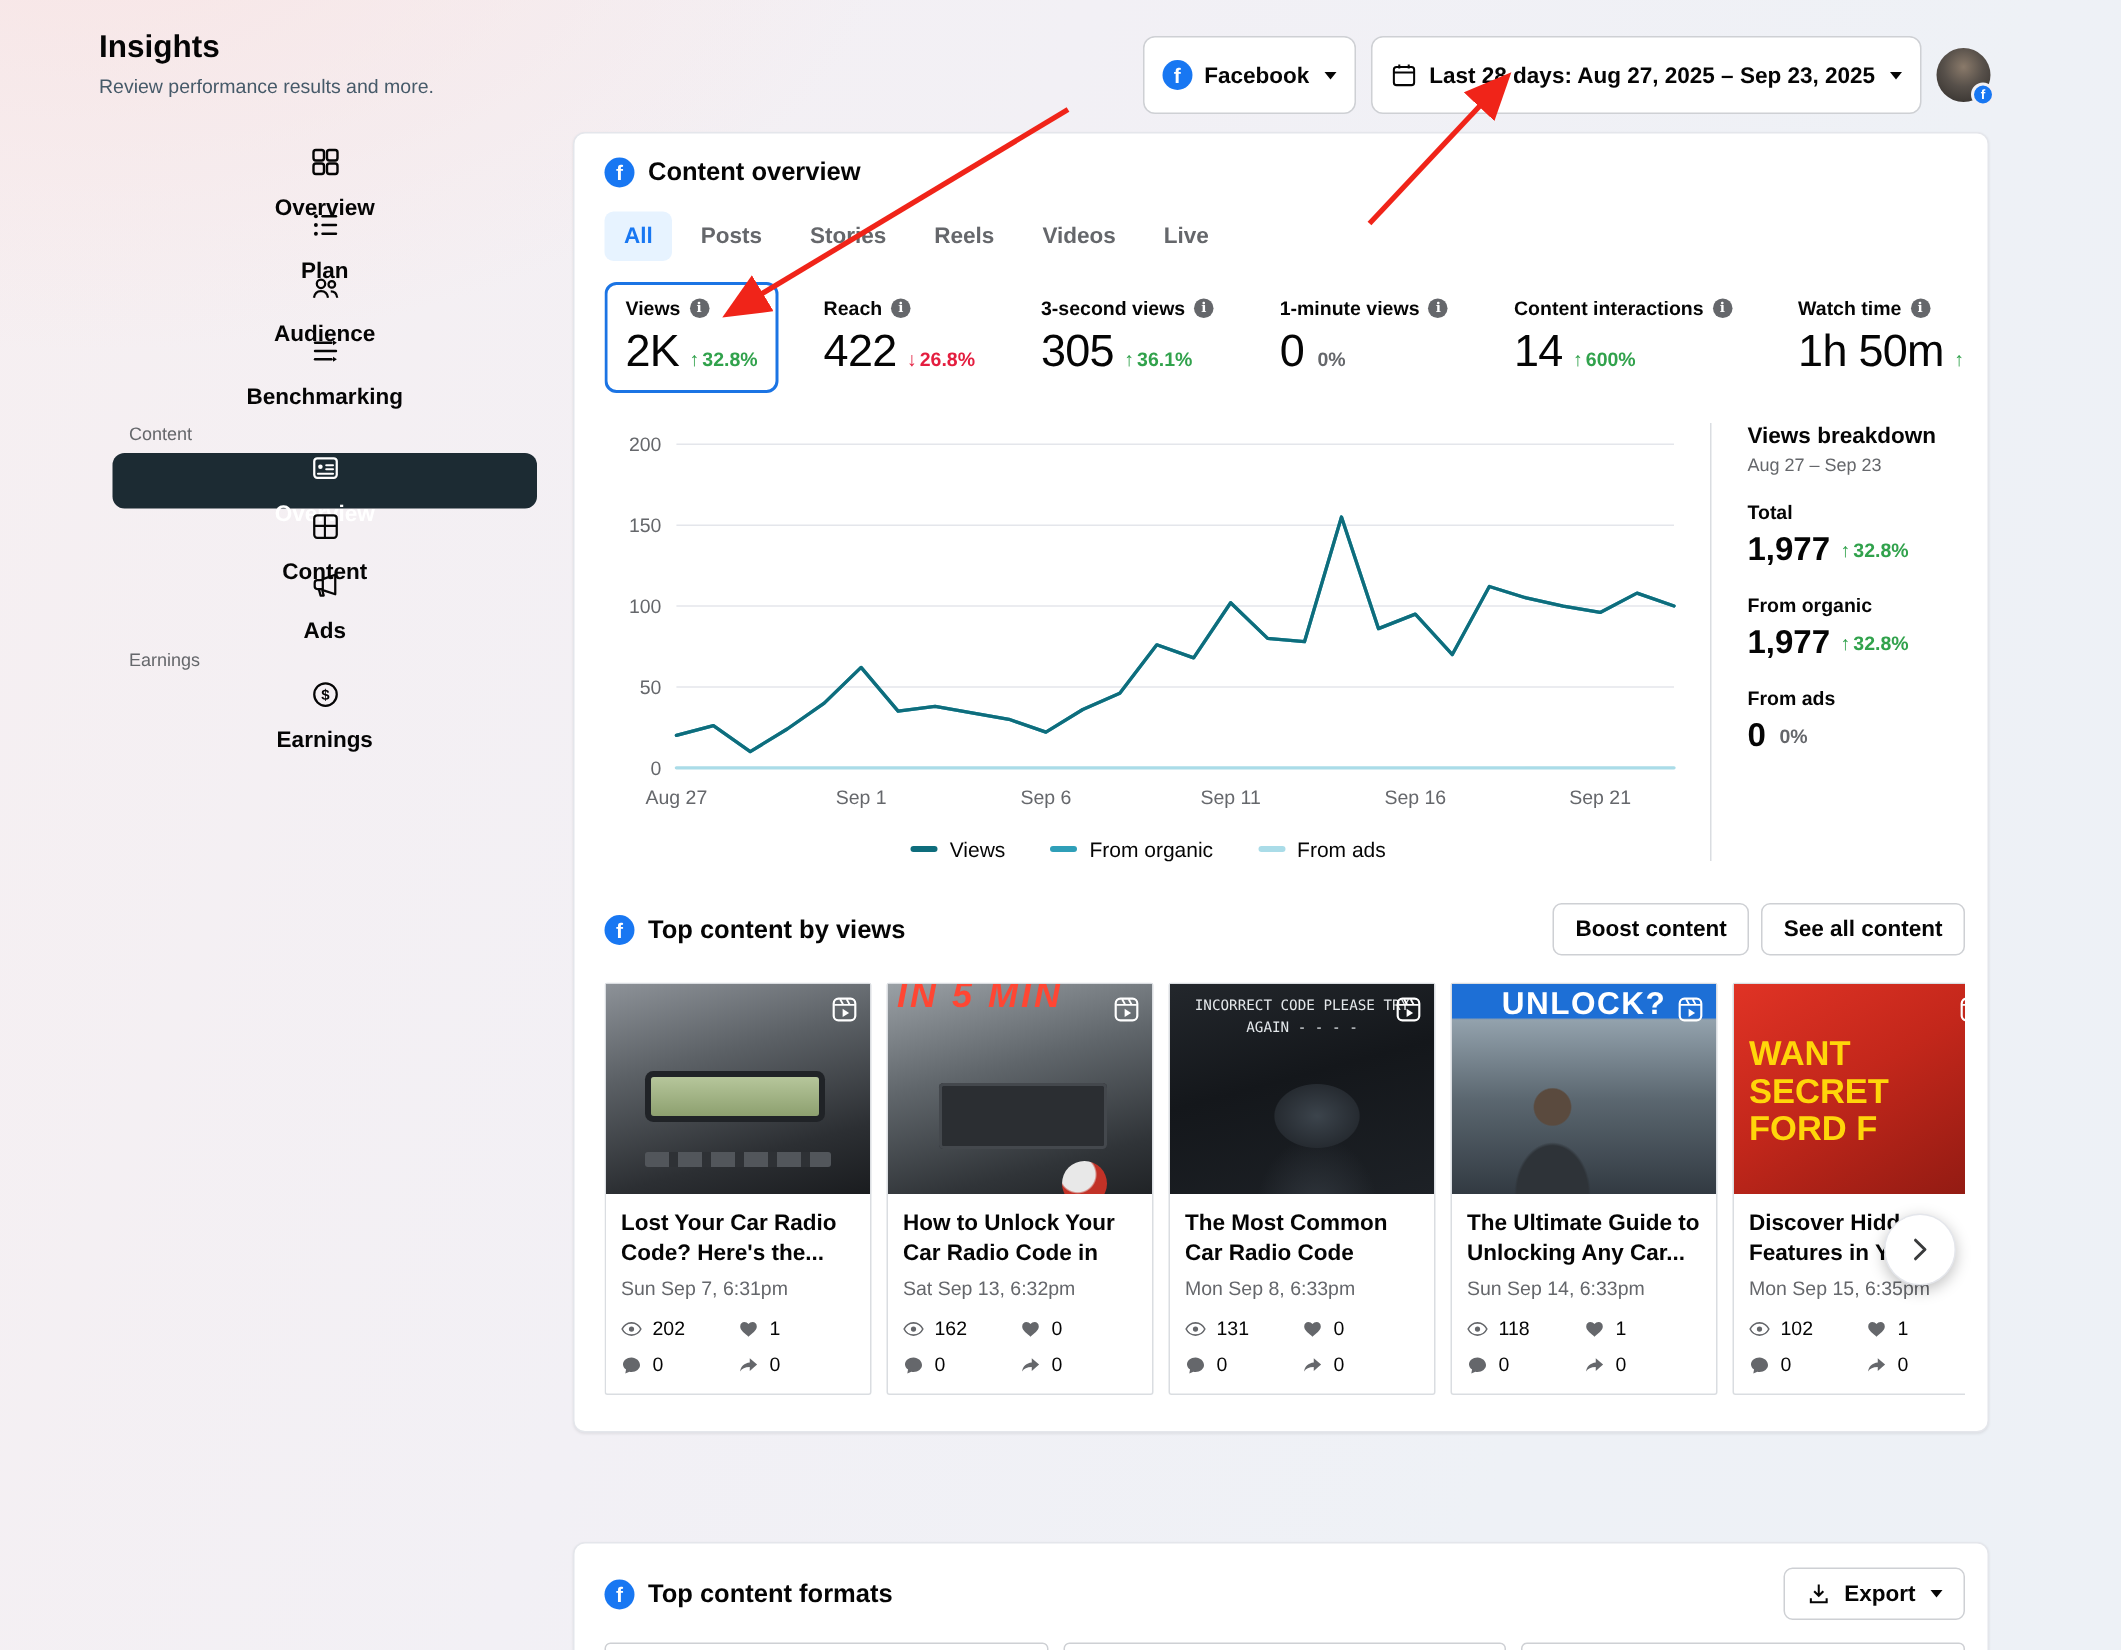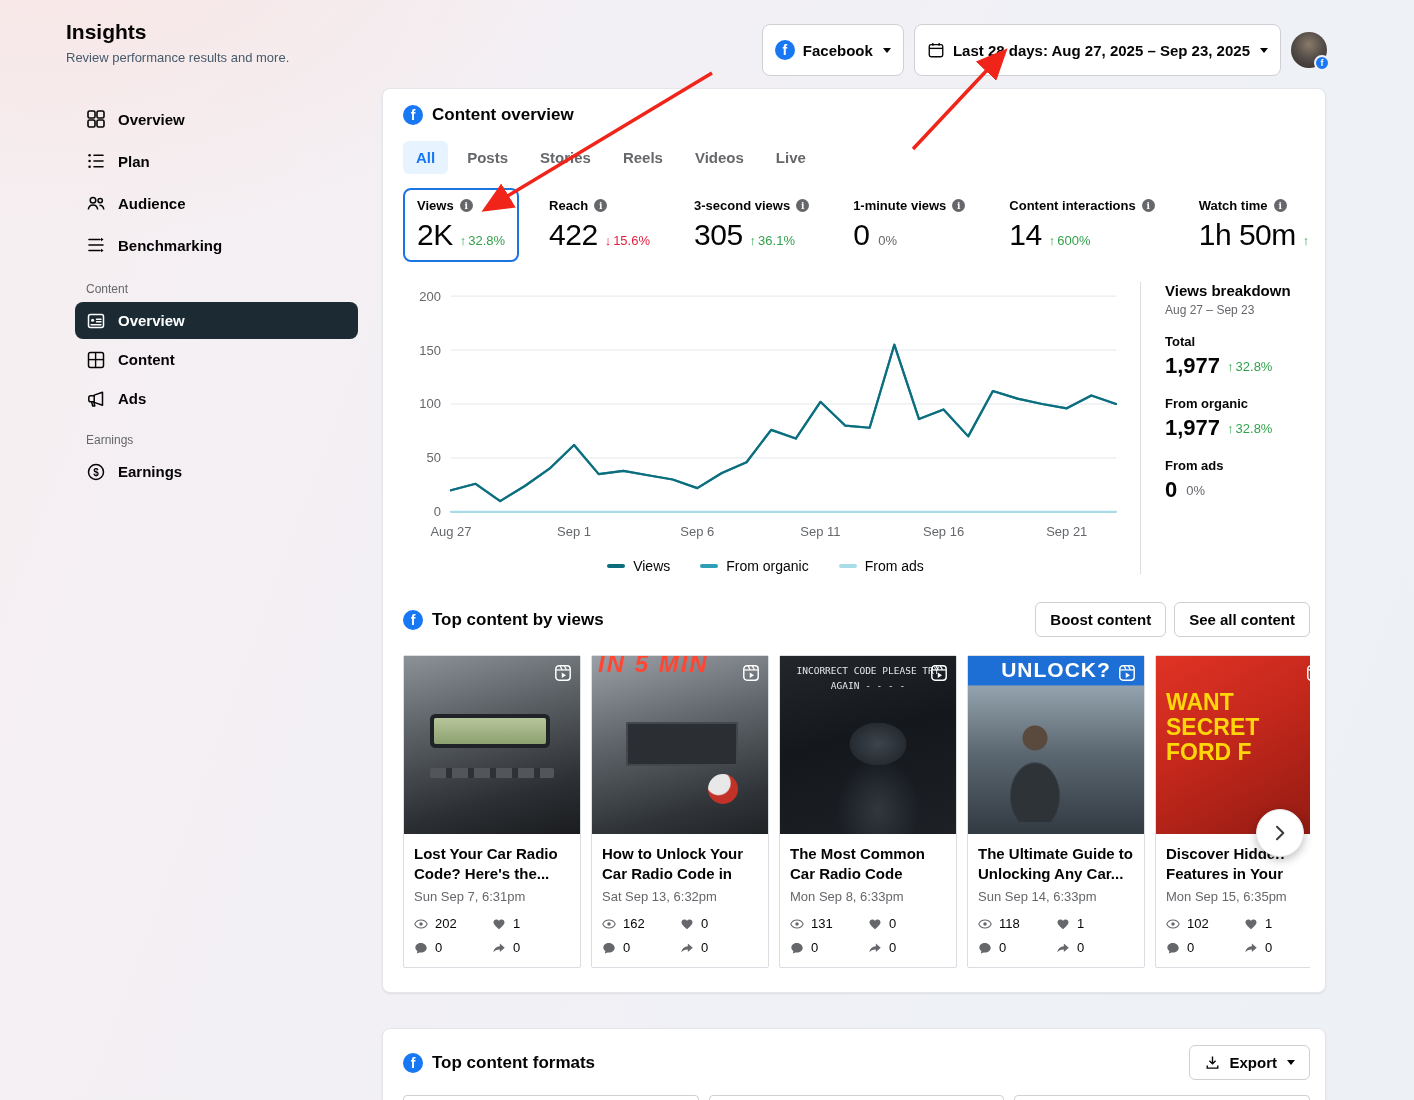--- a/index.html
+++ b/index.html
@@ -31,21 +31,21 @@
   .avatar{width:36px;height:36px;border-radius:50%;position:relative;cursor:pointer;
     background:radial-gradient(circle at 50% 35%,#8a7a6a 0%,#57504a 45%,#2e2b28 100%);}
   .avatar-badge{position:absolute;right:-3px;bottom:-3px;width:16px;height:16px;border-radius:50%;
     background:var(--accent-blue,#1877f2);border:2px solid #f1f0f4;color:#fff;font-size:9px;font-weight:700;
     display:flex;align-items:center;justify-content:center;}
   .avatar-badge::after{content:"f";}
 
   
   .sidebar{position:absolute;left:75px;top:98px;width:283px;}
   .side-item{display:flex;align-items:center;gap:12px;height:42px;padding:0 11px;border-radius:8px;
-    font-size:15px;font-weight:600;cursor:pointer;}
+    font-size:15px;font-weight:600;cursor:pointer;flex-direction:column;}
   .side-item.pill{height:37px;margin:2px 0;}
   .side-item.selected{background:var(--selected-nav-bg,#1c2b33);color:#fff;}
   .side-item svg{width:20px;height:20px;flex:0 0 20px;}
   .side-heading{font-size:12px;color:#65676b;margin:16px 0 6px 11px;}
 
   
   .card{position:absolute;left:382px;width:944px;background:#fff;border:1px solid #e4e6eb;border-radius:8px;
     box-shadow:0 1px 2px rgba(0,0,0,.08);}
   .card.overview{top:88px;padding:16px 15px 24px 20px;}
   .card.formats{top:1028px;height:160px;padding:16px 15px 20px 20px;}
@@ -63,21 +63,21 @@
   
   .metrics-row{display:flex;gap:16px;margin-top:14px;overflow:hidden;}
   .metric{padding:8px 12px;border:2px solid transparent;border-radius:8px;cursor:pointer;flex:0 0 auto;}
   .metric.selected{border-color:#1b74e4;}
   .metric-label{display:flex;align-items:center;gap:6px;font-size:13px;font-weight:700;white-space:nowrap;}
   .info-i{width:13px;height:13px;border-radius:50%;background:#65676b;color:#fff;font-size:9px;font-weight:700;
     display:inline-flex;align-items:center;justify-content:center;font-family:"DejaVu Serif",serif;cursor:pointer;}
   .info-i::after{content:"i";}
   .metric-value-row{display:flex;align-items:baseline;gap:7px;margin-top:5px;white-space:nowrap;}
   .metric-value{font-size:30px;font-weight:400;letter-spacing:-0.5px;}
-  .delta{font-size:13px;}
+  .delta{font-size:13px;font-weight:bold;}
   .delta .arrow{margin-right:2px;}
 
   
   .overview-body{display:flex;margin-top:20px;}
   .chart-area{flex:1;min-width:0;}
   #views-chart{width:100%;height:262px;display:block;font-family:"Liberation Sans",sans-serif;}
   .legend{display:flex;gap:30px;justify-content:center;margin-top:14px;font-size:14px;}
   .legend-item{display:flex;align-items:center;gap:8px;}
   .swatch{width:18px;height:4px;border-radius:2px;display:inline-block;}
 
@@ -87,21 +87,21 @@
   .bp-row{margin-top:17px;}
   .bp-label{font-size:13px;font-weight:700;}
   .bp-value-row{display:flex;align-items:center;gap:7px;margin-top:4px;}
   .bp-value{font-size:22px;font-weight:600;}
 
   
   .section-header{display:flex;justify-content:space-between;align-items:center;margin-top:28px;}
   .sh-buttons{display:flex;gap:8px;}
   .cards-row{display:flex;gap:10px;margin-top:18px;overflow:hidden;}
   .content-card{width:178px;flex:0 0 178px;border:1px solid #dadde1;border-radius:2px;background:#fff;cursor:pointer;}
-  .thumb{height:178px;position:relative;overflow:hidden;}
+  .thumb{height:140px;position:relative;overflow:hidden;}
   .reel-icon{position:absolute;top:8px;right:8px;width:18px;height:18px;color:#fff;}
   .thumb-label{position:absolute;font-weight:700;}
   .t1{background:linear-gradient(165deg,#8d9298 0%,#5c6166 35%,#2c2f33 75%,#1a1c1f 100%);}
   .t1::before{content:"";position:absolute;left:30px;top:62px;width:112px;height:26px;border-radius:2px;
     background:linear-gradient(#b6c69b,#8da06f);box-shadow:0 0 0 4px #202327;}
   .t1::after{content:"";position:absolute;left:26px;top:112px;width:124px;height:10px;border-radius:2px;
     background:repeating-linear-gradient(90deg,#52565b 0 16px,#2e3135 16px 22px);}
   .t2{background:linear-gradient(165deg,#9aa0a5 0%,#60666b 40%,#303438 80%,#202326 100%);}
   .t2::before{content:"";position:absolute;left:34px;top:66px;width:112px;height:44px;background:#2b2e32;
     border-radius:3px;box-shadow:inset 0 0 0 2px #44484d;}
@@ -328,21 +328,21 @@
         <span class="delta up"><span class="arrow">↑</span><span>32.8%</span></span>
         </div>
     </div>
     <div class="metric">
       <div class="metric-label">
           <span>Reach</span>
           <span class="info-i"></span>
         </div>
       <div class="metric-value-row">
           <span class="metric-value">422</span>
-        <span class="delta down"><span class="arrow">↓</span><span>15.6%</span></span>
+        <span class="delta down"><span class="arrow">↓</span><span>26.8%</span></span>
         </div>
     </div>
     <div class="metric">
       <div class="metric-label">
           <span>3-second views</span>
           <span class="info-i"></span>
         </div>
       <div class="metric-value-row">
           <span class="metric-value">305</span>
         <span class="delta up"><span class="arrow">↑</span><span>36.1%</span></span>

